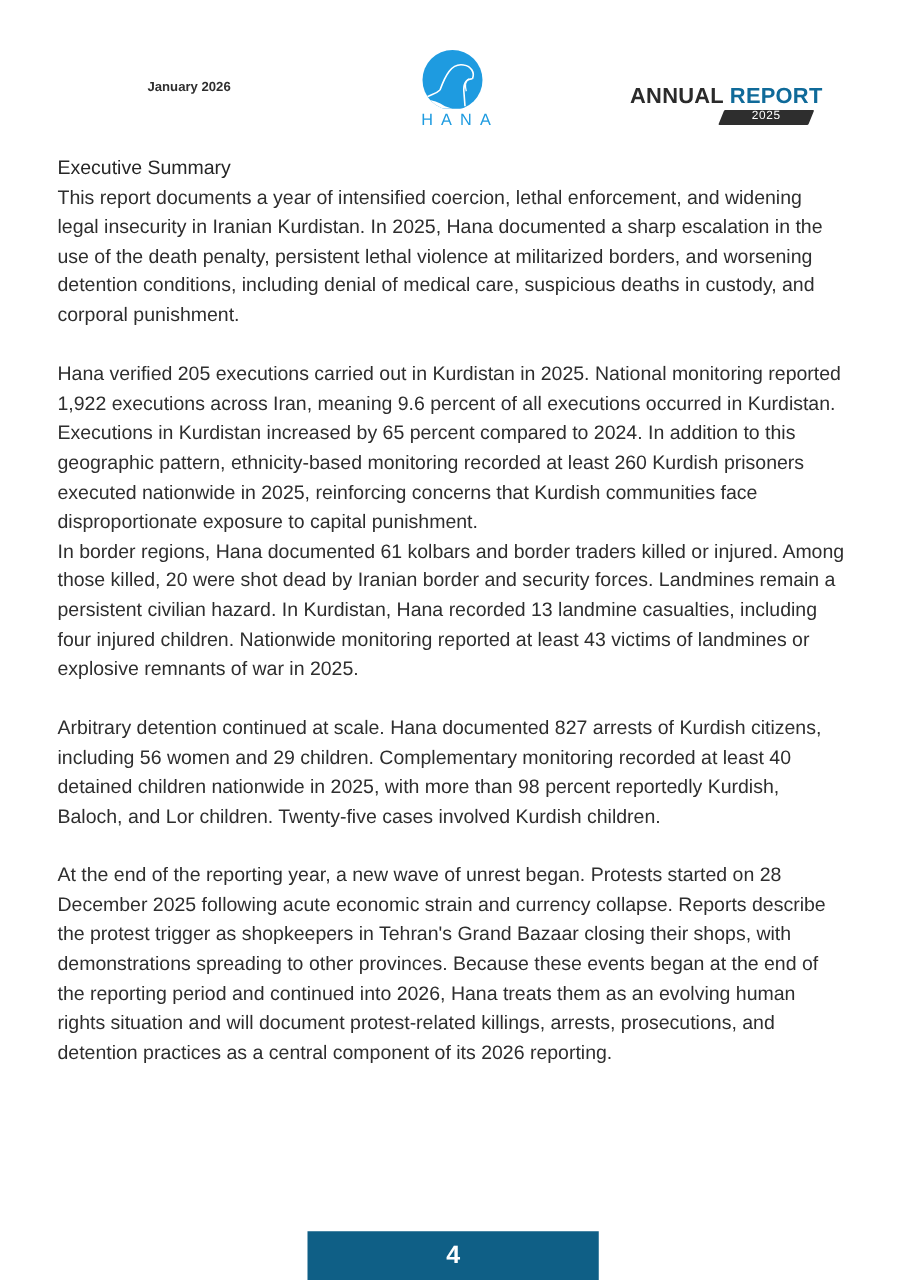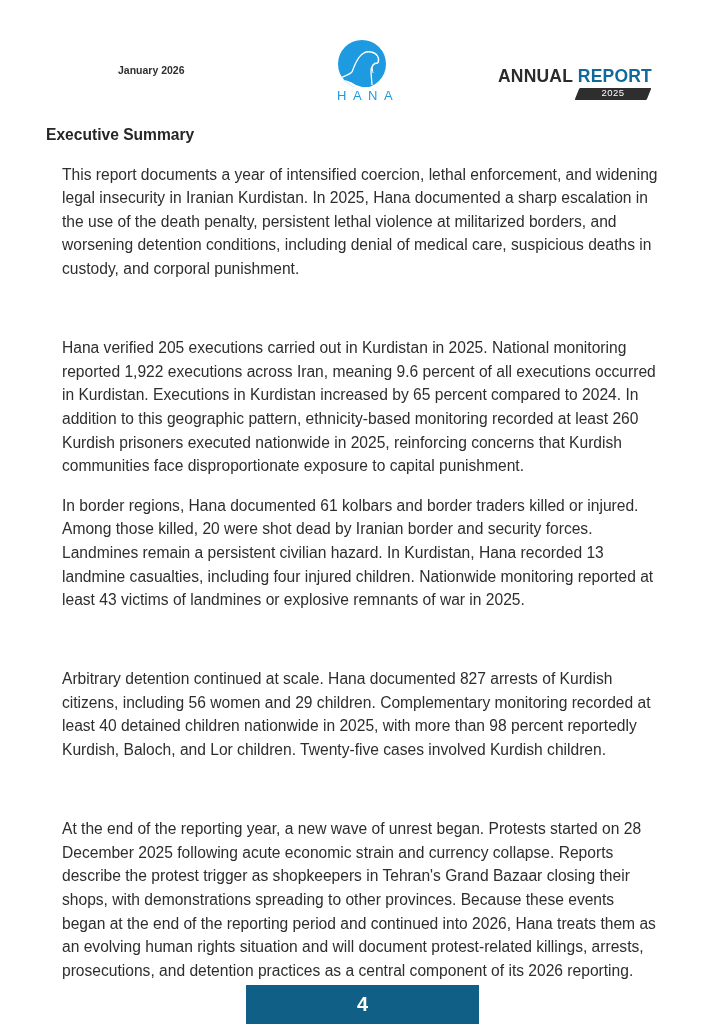--- a/index.html
+++ b/index.html
@@ -7,31 +7,31 @@
          font-family: "Liberation Sans", "DejaVu Sans", sans-serif; color: #2b2b2b; }
 
   .date { position: absolute; left: 75px; top: 64px; font-size: 10.5px; font-weight: 700; color: #2f2f2f; margin-left: 43px; }
 
   .logo { position: absolute; left: 332px; top: 39px; width: 60px; height: 62px; }
   .logo svg { display: block; }
   .logo-text { position: absolute; left: 0; top: 49px; width: 60px; text-align: right;
                font-size: 13px; letter-spacing: 6.5px; color: #1e9be0; padding-left: 5px; box-sizing: border-box; }
 
   .report-brand { position: absolute; left: 498px; top: 66px; width: 160px; height: 40px; }
-  .report-title { font-size: 17.5px; font-weight: 700; letter-spacing: 0.2px; white-space: nowrap; }
+  .report-title { font-size: 17.5px; font-weight: 700; letter-spacing: 0.2px; white-space: nowrap; text-align: right; }
   .report-title .annual { color: #2b2b2b; }
   .report-title .report { color: #0f6a99; }
   .year-tag { position: absolute; left: 79px; top: 22px; width: 72px; height: 12px;
               background: #2e2e2e; transform: skewX(-22deg); border-radius: 1px; }
   .year-text { position: absolute; left: 79px; top: 21px; width: 72px; text-align: center;
                font-size: 9.5px; font-weight: 400; color: #ffffff; letter-spacing: 0.5px; }
 
   .content { position: absolute; left: 46px; top: 123px; width: 630px; font-size: 15.6px; line-height: 23.6px; color: #2e2e2e; }
-  .heading { font-weight: 700; font-size: 15.6px; color: #262626; }
-  .para { margin: 16px; }
+  .heading { font-weight: 400; font-size: 15.6px; color: #262626; }
+  .para { margin: 0; }
   .gap { height: 23.6px; }
 
   .page-footer { position: absolute; left: 246px; top: 985px; width: 233px; height: 39px;
                  background: #0f5f86; color: #ffffff; text-align: center;
                  font-size: 20px; font-weight: 700; line-height: 39px; }
 </style>
 </head>
 <body>
 
 <div class="date">January 2026</div>

